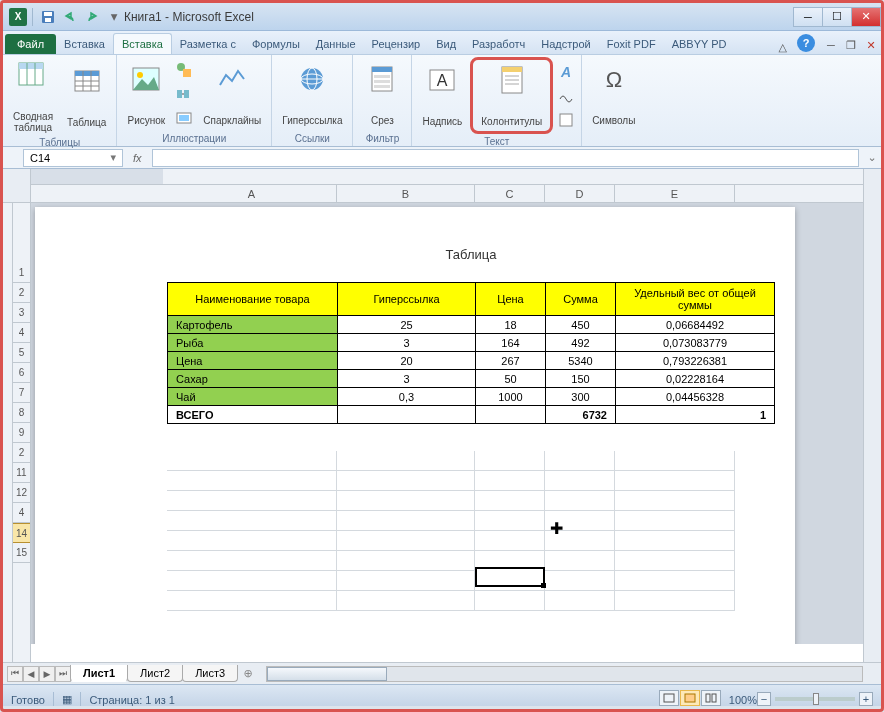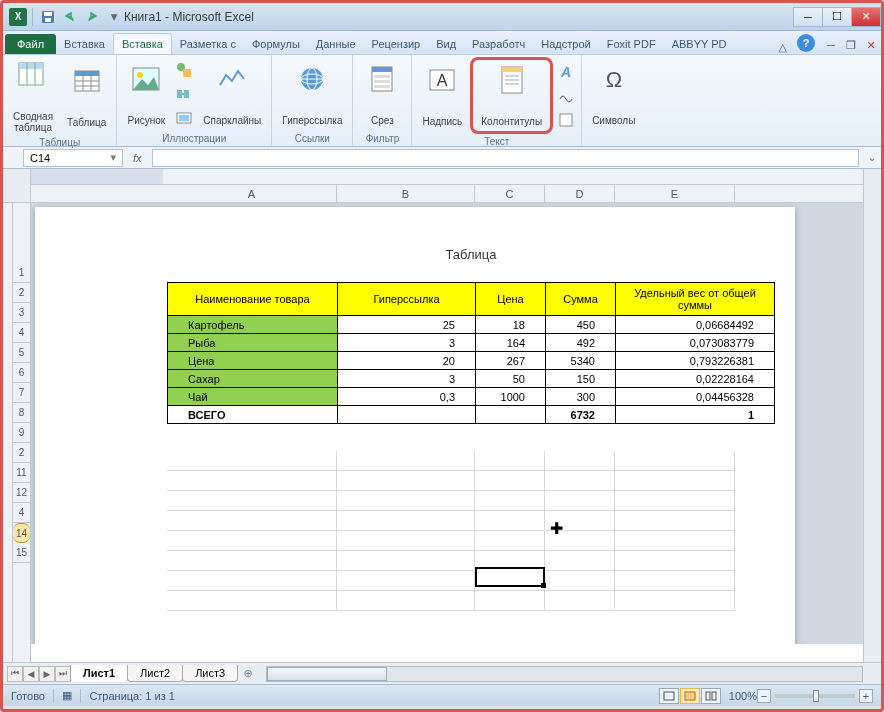--- a/index.html
+++ b/index.html
@@ -50,32 +50,32 @@
 .ruler-h .margin { background: #d8dfe8; }
 .col-headers { height: 18px; display: flex; background: #eef2f7; border-bottom: 1px solid #c0c8d0; }
 .col-headers .margin-left { width: 136px; }
 .col-headers .ch { border-right: 1px solid #c0c8d0; text-align: center; font-size: 11px; color: #555; display: flex; align-items: center; justify-content: center; }
 
 .row-area { display: flex; height: 459px; overflow: hidden; }
 .ruler-v { width: 10px; background: #eef2f7; border-right: 1px solid #c0c8d0; position: relative; }
 .row-headers { width: 18px; background: #eef2f7; border-right: 1px solid #c0c8d0; }
 .row-headers .margin-top { height: 60px; }
 .row-headers .rh { height: 20px; border-bottom: 1px solid #c0c8d0; text-align: center; font-size: 10px; color: #555; display: flex; align-items: center; justify-content: center; }
-.row-headers .rh.sel { background: #f9e6a8; border-bottom: 1px solid #b89030; border-top: 1px solid #b89030; border-radius: 7px; }
+.row-headers .rh.sel { background: #f9e6a8; border-bottom: 1px solid #b89030; border-top: 1px solid #b89030; }
 
 .page { flex: 1; background: #d0d7e0; padding: 4px 0 0 4px; position: relative; }
 .paper { background: #fff; box-shadow: 0 2px 6px rgba(0,0,0,.3); width: 760px; height: 450px; position: relative; }
 .paper .margin-area { position: absolute; left: 132px; top: 10px; right: 20px; }
 .header-text { text-align: center; font-size: 13px; color: #333; padding: 30px 0 20px; }
 
 .data-table { border-collapse: collapse; width: 100%; }
 .data-table th { background: #ffff00; border: 1px solid #000; padding: 4px 6px; font-weight: normal; font-size: 11px; text-align: center; }
-.data-table td { border: 1px solid #000; padding: 2px 20px; font-size: 11px; height: 18px; }
+.data-table td { border: 1px solid #000; padding: 2px 8px; font-size: 11px; height: 18px; }
 .data-table .name-col { background: #92d050; text-align: left; width: 170px; }
-.data-table .num { text-align: right; }
+.data-table .num { text-align: center; }
 .data-table .total-row td { font-weight: bold; text-align: left; }
 .data-table .total-row .num { text-align: right; }
 
 .empty-grid { position: absolute; left: 132px; top: 244px; }
 .empty-grid .er { display: flex; }
 .empty-grid .ec { border-right: 1px solid #d4d9de; border-bottom: 1px solid #d4d9de; height: 20px; }
 
 .sel-cell { position: absolute; border: 2px solid #000; background: #fff; pointer-events: none; }
 .sel-cell::after { content: ''; position: absolute; right: -3px; bottom: -3px; width: 5px; height: 5px; background: #000; }
 
@@ -83,21 +83,21 @@
 
 .hscroll-area { height: 22px; background: #e8edf3; border-top: 1px solid #c0c8d0; display: flex; align-items: center; }
 .sheet-tabs { display: flex; align-items: center; padding-left: 4px; }
 .sheet-tabs .nav { width: 16px; height: 16px; display: flex; align-items: center; justify-content: center; cursor: pointer; color: #666; border: 1px solid #bbb; background: #f0f0f0; font-size: 9px; }
 .sheet-tabs .st { padding: 2px 12px; background: #f5f5f5; border: 1px solid #aaa; border-top: none; margin-left: -1px; cursor: pointer; font-size: 11px; border-radius: 0 0 4px 4px; }
 .sheet-tabs .st.active { background: #fff; font-weight: bold; border-bottom: 1px solid #fff; }
 .sheet-tabs .add { width: 20px; cursor: pointer; color: #888; text-align: center; }
 .hscroll { flex: 1; height: 16px; background: #e0e5eb; border: 1px solid #bbb; margin: 0 18px 0 8px; position: relative; }
 .hscroll .thumb { position: absolute; left: 0; width: 120px; height: 100%; background: linear-gradient(#f5f8fc,#d5dfe9); border: 1px solid #9ab; }
 
-.statusbar { height: 22px; background: linear-gradient(#dce7f3,#c5d5e8); border-top: 1px solid #a8bdd4; display: flex; align-items: center; padding: 0 8px; font-size: 11px; color: #3b5a7a; }
+.statusbar { height: 22px; background: linear-gradient(#dce7f3,#c5d5e8); border-top: 1px solid #a8bdd4; display: flex; align-items: flex-end; padding: 0 8px; font-size: 11px; color: #3b5a7a; }
 .statusbar .sep { width: 1px; height: 14px; background: #a8bdd4; margin: 0 8px; }
 .statusbar .spacer { flex: 1; }
 .statusbar .view-btns { display: flex; gap: 1px; margin-right: 8px; }
 .statusbar .vb { width: 20px; height: 16px; border: 1px solid #9ab; background: #eef3f9; cursor: pointer; display: flex; align-items: center; justify-content: center; }
 .statusbar .vb.active { background: #fde8b8; border-color: #e8b84d; }
 .statusbar .zoom { display: flex; align-items: center; gap: 4px; }
 .statusbar .zoom .slider { width: 80px; height: 4px; background: #bcc; position: relative; }
 .statusbar .zoom .slider .th { position: absolute; left: 38px; top: -4px; width: 6px; height: 12px; background: #eef3f9; border: 1px solid #888; }
 .statusbar .zbtn { width: 14px; height: 14px; border: 1px solid #9ab; background: #eef3f9; display: flex; align-items: center; justify-content: center; cursor: pointer; }
 

